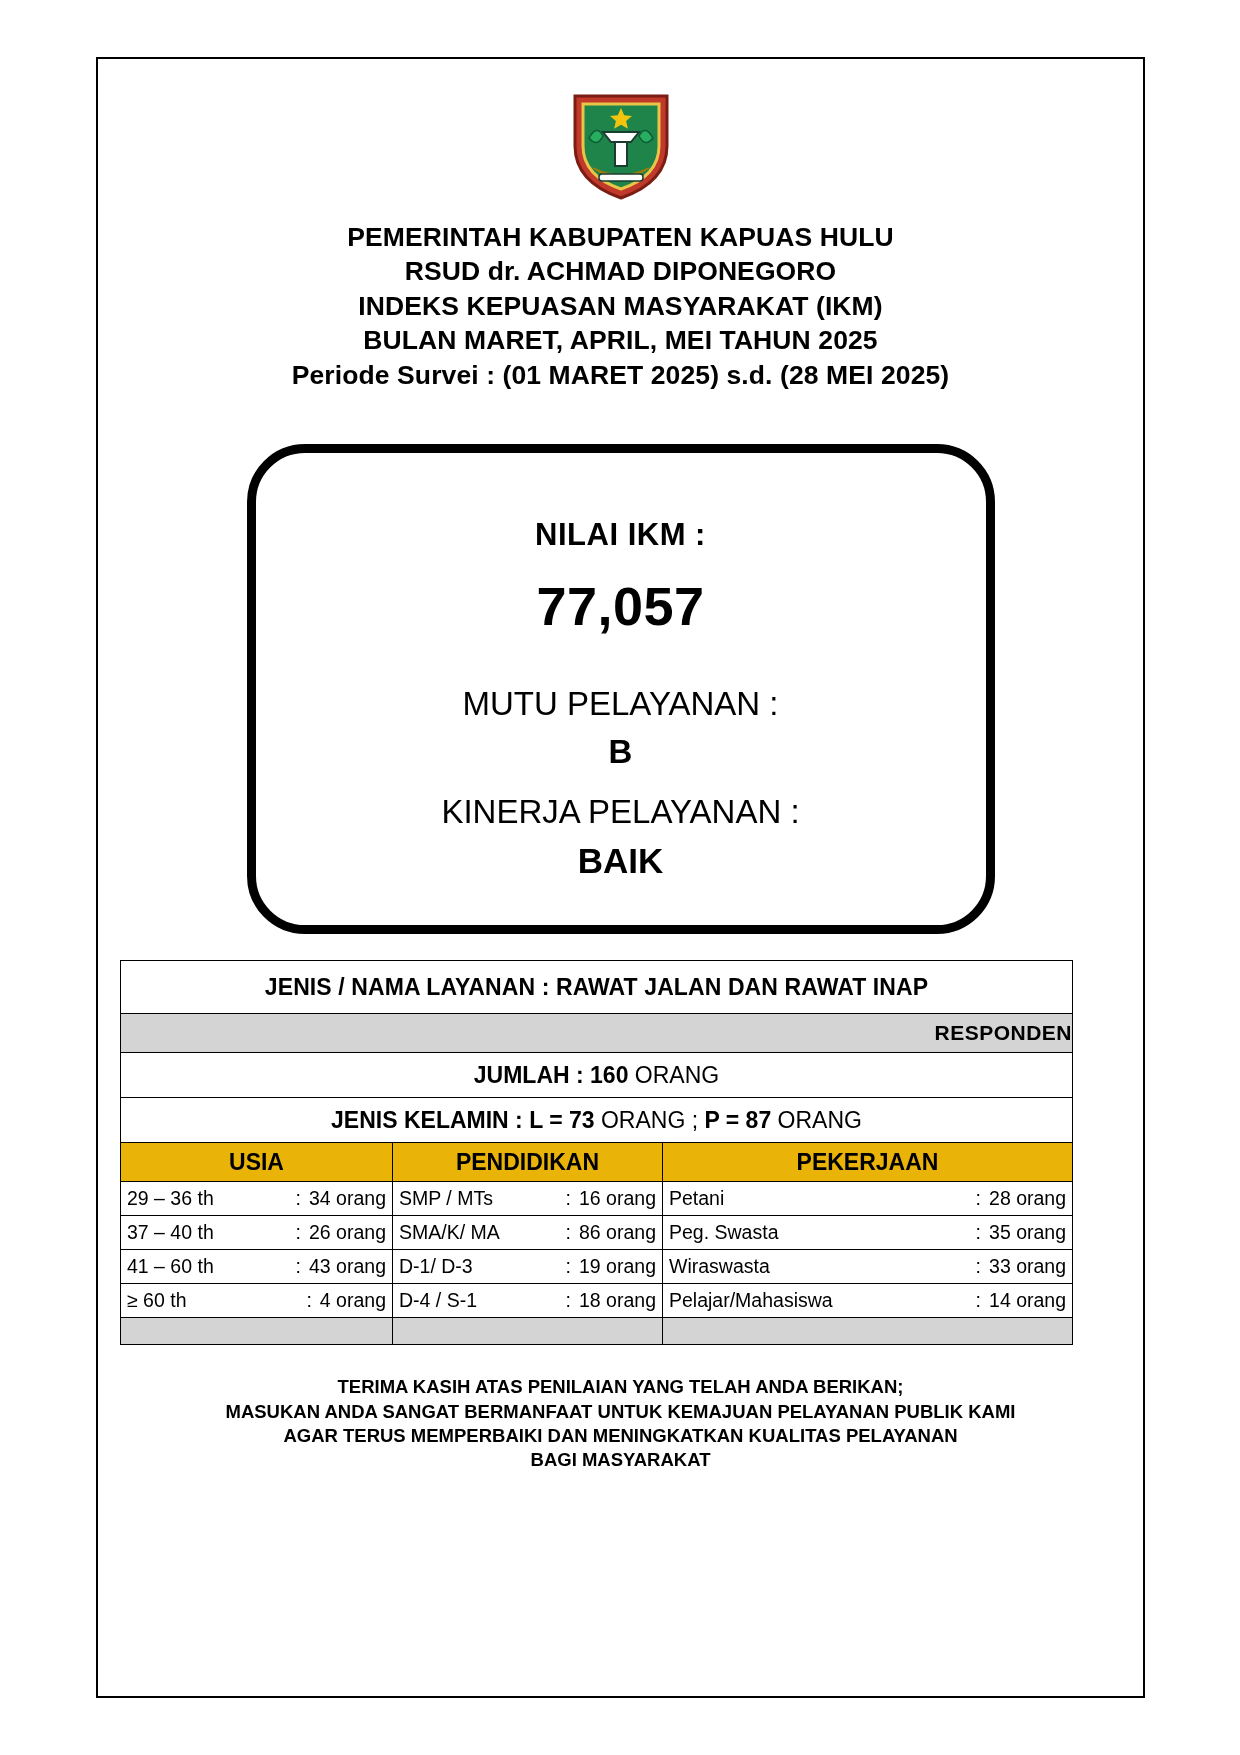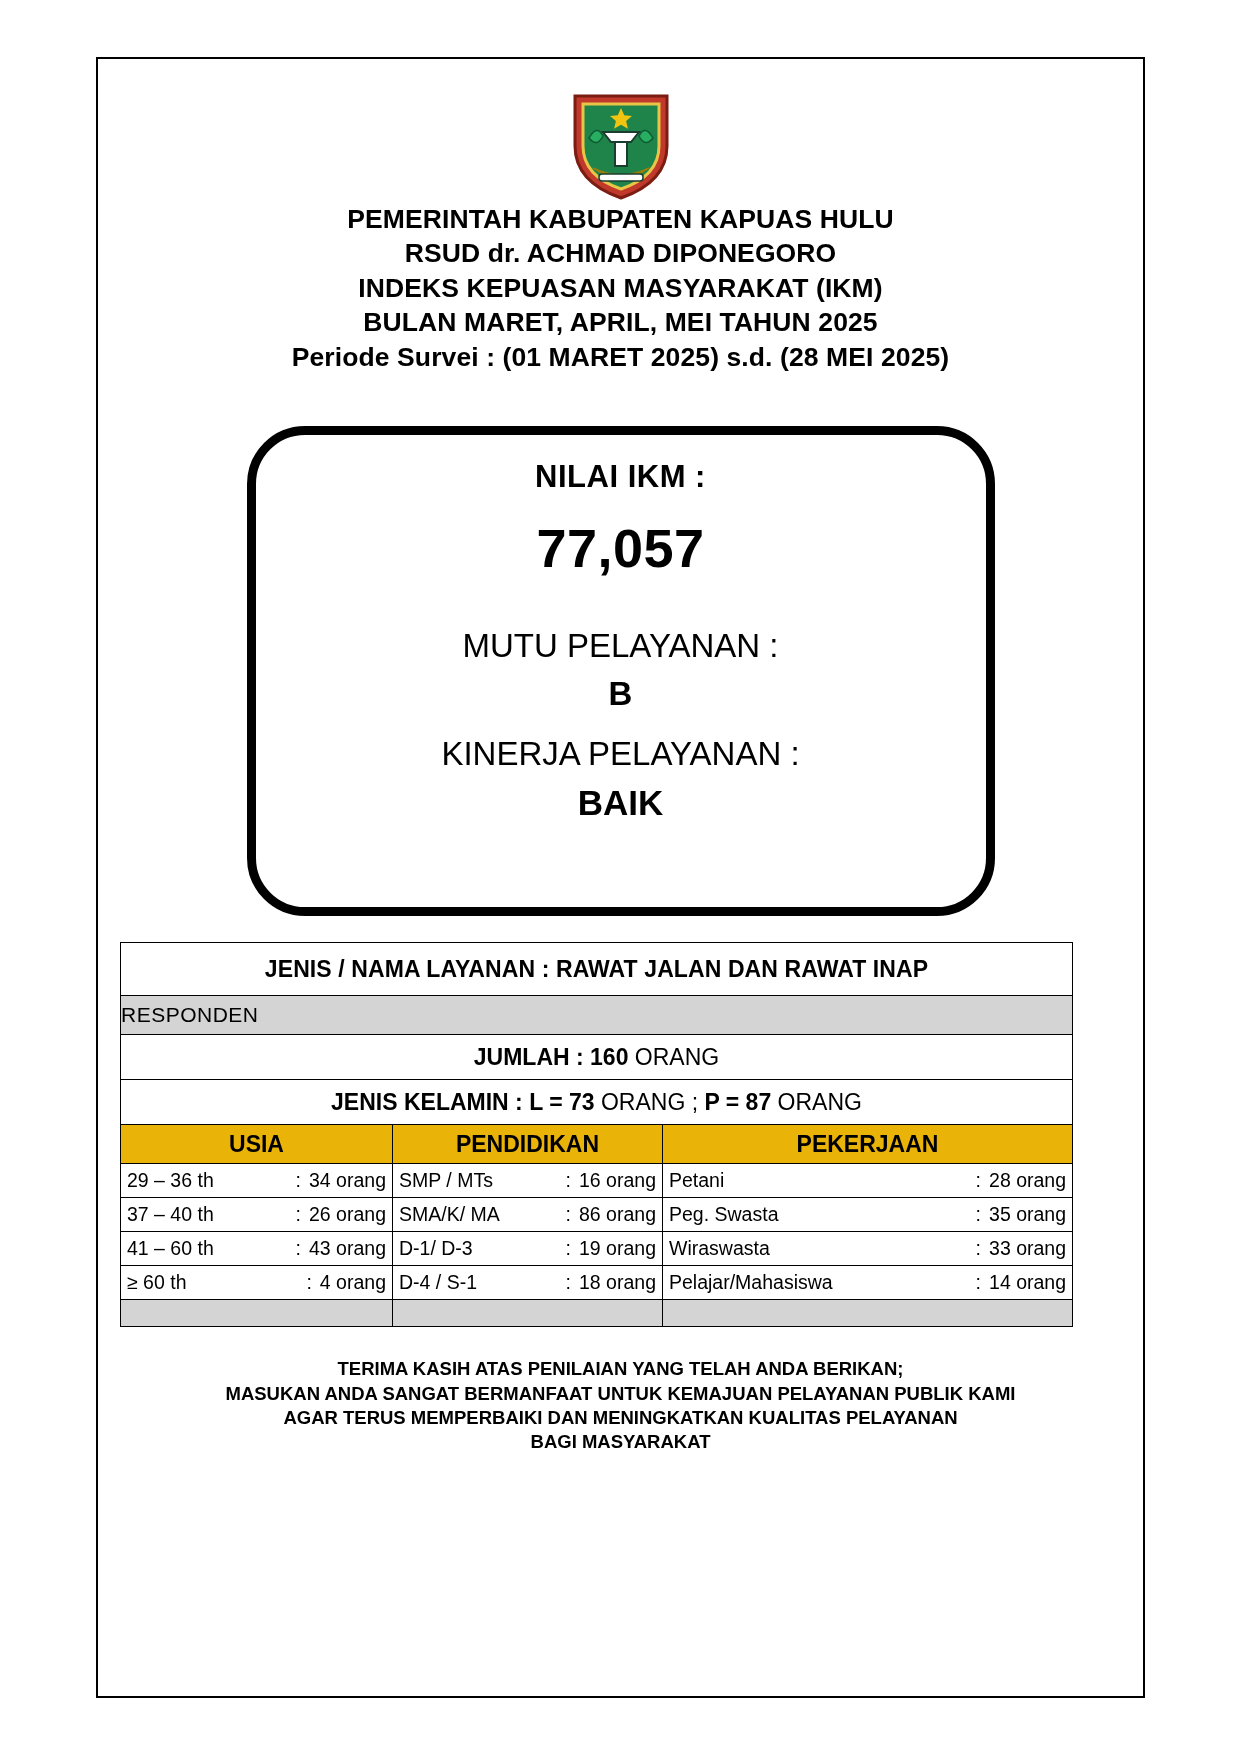--- a/index.html
+++ b/index.html
@@ -38,40 +38,41 @@
   }
   .logo {
     width: 104px;
     height: 116px;
     position: relative;
   }
   .logo svg { display:block; }
 
   
   .heading-block {
+    margin-top: 18px;
     text-align: center;
   }
   .heading-block .line {
     font-weight: bold;
     font-size: 26.5px;
     line-height: 1.30;
     letter-spacing: 0.1px;
     white-space: nowrap;
   }
 
   
   .nilai-box {
     margin: 52px auto 0 auto;
     width: 748px;
     height: 490px;
     border: 9px solid #000000;
     border-radius: 58px;
     box-sizing: border-box;
     text-align: center;
-    padding-top: 24px;
+    padding-top: 64px;
   }
   .nilai-label {
     font-size: 31px;
     font-weight: bold;
     letter-spacing: 0.5px;
   }
   .nilai-value {
     font-size: 54px;
     font-weight: bold;
     margin-top: 22px;
@@ -112,22 +113,22 @@
     vertical-align: middle;
   }
   .row-title td {
     text-align: center;
     font-weight: bold;
     font-size: 23px;
     height: 52px;
     letter-spacing: 0.1px;
   }
   .row-responden td {
-    text-align: left;
-    font-weight: normal;
+    text-align: right;
+    font-weight: bold;
     font-size: 21px;
     height: 38px;
     background: #d4d4d4;
     letter-spacing: 0.5px;
   }
   .row-jumlah td, .row-kelamin td {
     text-align: center;
     font-size: 23px;
     height: 44px;
   }

